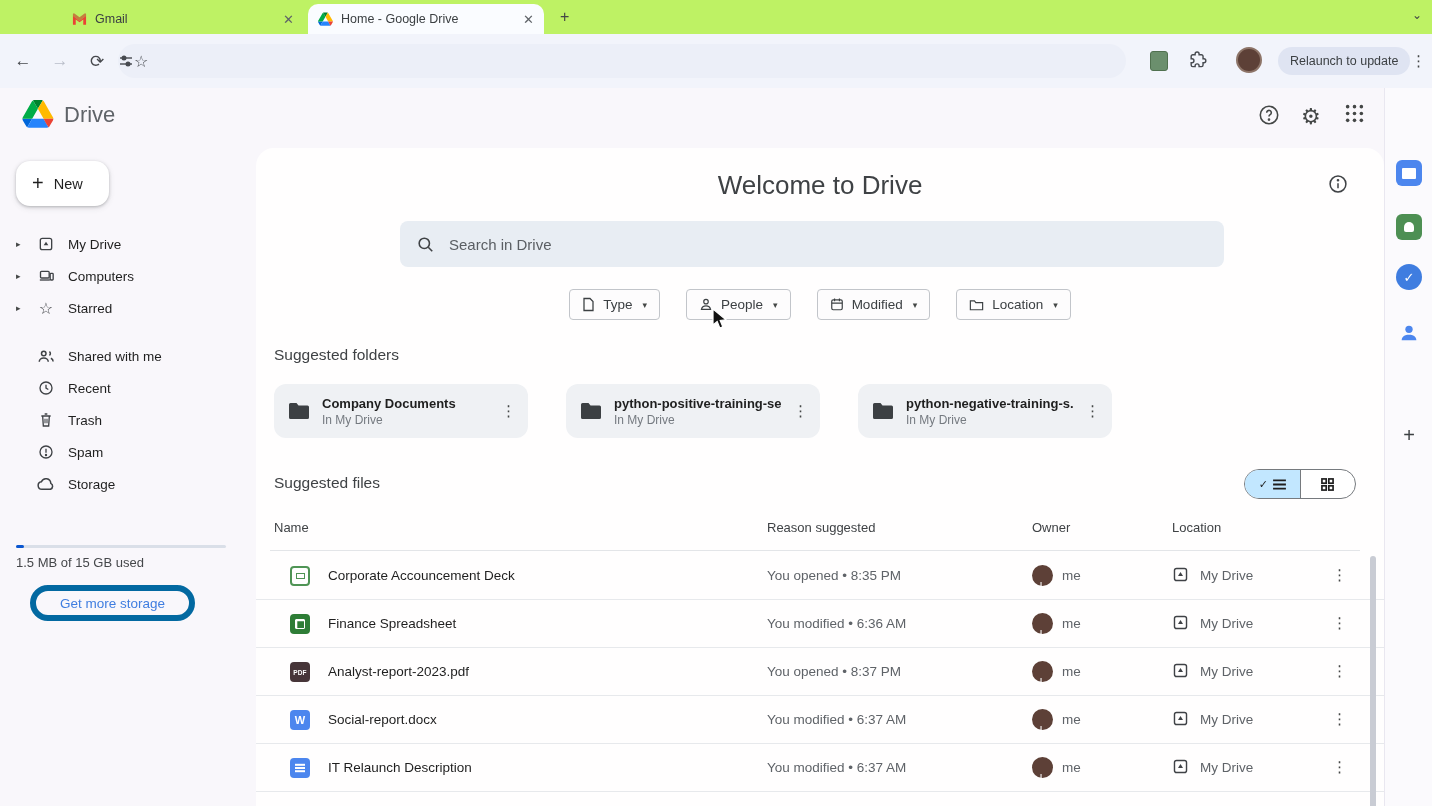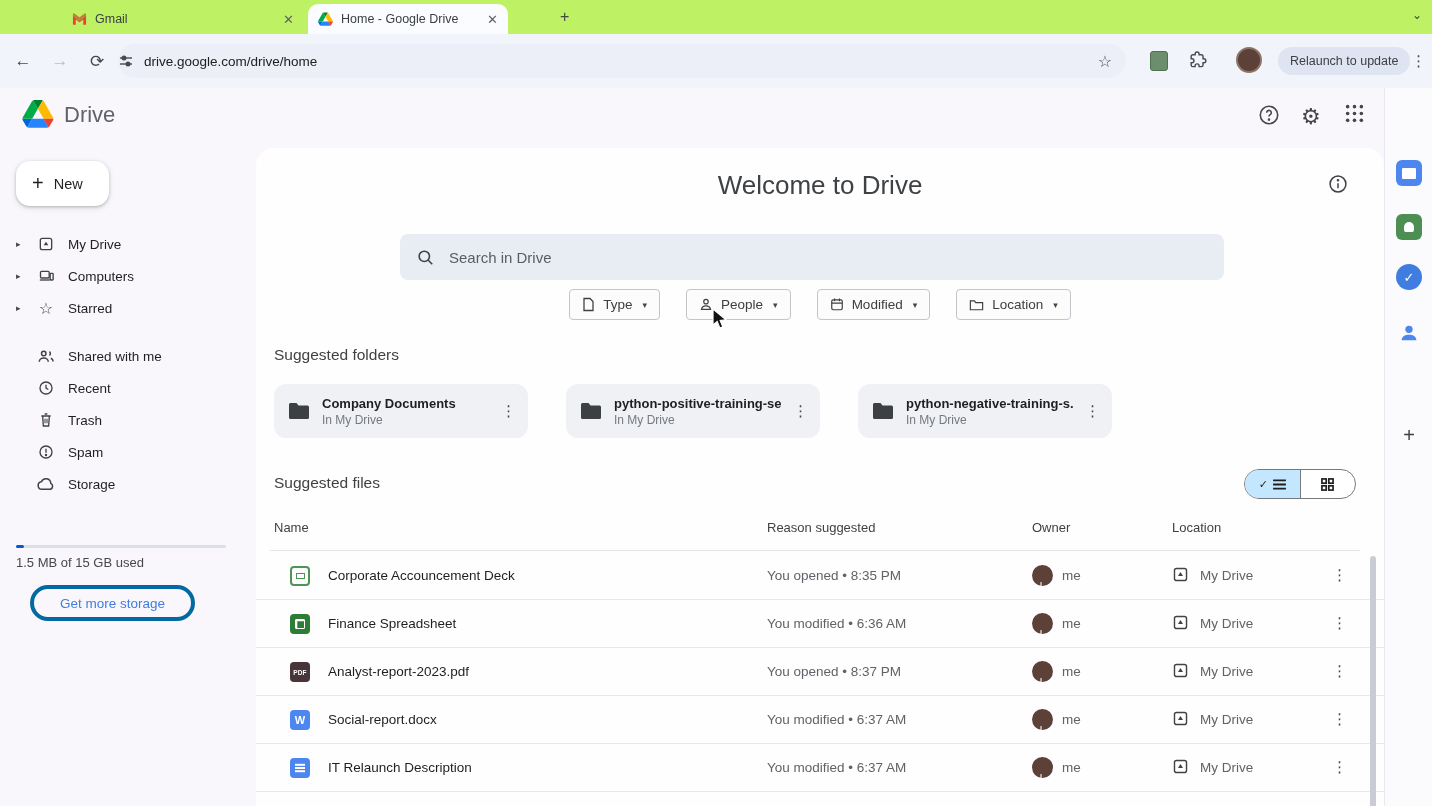--- a/index.html
+++ b/index.html
@@ -3,21 +3,21 @@
 <meta charset="utf-8">
 <style>
   * { margin:0; padding:0; box-sizing:border-box; }
   body { font-family:"Liberation Sans", sans-serif; background:#fff; }
   .stage { position:relative; width:1432px; height:806px; background:#f9f7fb; overflow:hidden; }
 
   
   .tabstrip { position:absolute; left:0; top:0; width:100%; height:34px; background:#bef264; }
   .tab { position:absolute; top:4px; height:30px; display:flex; align-items:center; gap:8px; padding:0 10px; font-size:12.5px; color:#3c4043; }
   .tab.inactive { left:62px; width:242px; }
-  .tab.active { left:308px; width:200px; background:#fafcff; border-radius:10px 10px 0 0; }
+  .tab.active { left:308px; width:236px; background:#fafcff; border-radius:10px 10px 0 0; }
   .tab .title { flex:1; white-space:nowrap; overflow:hidden; }
   .tab .close { font-size:13px; color:#5f6368; cursor:default; }
   .newtab-btn { position:absolute; left:560px; top:8px; font-size:16px; color:#444746; }
   .tabstrip-chevron { position:absolute; right:10px; top:8px; font-size:12px; color:#444746; }
 
   .toolbar { position:absolute; left:0; top:34px; width:100%; height:54px; background:#f2f4fb; display:flex; align-items:center; }
   .nav-ic { width:28px; text-align:center; font-size:17px; color:#46484d; margin-left:9px; }
   .nav-ic.disabled { color:#b9bdc9; }
   .omnibox { position:absolute; left:118px; top:10px; width:1008px; height:34px; background:#eceff8; border-radius:17px; display:flex; align-items:center; }
   .omnibox .url { font-size:13.5px; color:#202124; margin-left:10px; flex:1; }
@@ -41,27 +41,27 @@
   .new-btn .plus { font-size:20px; font-weight:400; color:#1f1f1f; }
   .nav { position:absolute; left:8px; top:228px; width:232px; }
   .nav-item { position:relative; height:32px; display:flex; align-items:center; border-radius:16px; padding-left:28px; gap:12px; font-size:13.5px; color:#1f1f1f; }
   .nav-item.active { background:#c4e6f9; }
   .nav-item .caret { position:absolute; left:8px; font-size:9px; color:#444746; }
   .nav-item .nicon { width:20px; display:flex; justify-content:center; color:#3f4246; }
   .nav-gap { height:16px; }
   .storage-bar { position:absolute; left:16px; top:545px; width:210px; height:3px; background:#dadfe8; border-radius:2px; }
   .storage-bar i { display:block; width:8px; height:3px; background:#0b57d0; border-radius:2px; }
   .storage-text { position:absolute; left:16px; top:555px; font-size:13px; color:#45474a; }
-  .more-storage { position:absolute; left:30px; top:585px; width:165px; height:36px; border:4px solid #0369a1; border-radius:18px; display:flex; align-items:center; justify-content:center; font-size:13.5px; color:#3f7de0; background:transparent; }
+  .more-storage { position:absolute; left:30px; top:585px; width:165px; height:36px; border:6px solid #0369a1; border-radius:18px; display:flex; align-items:center; justify-content:center; font-size:13.5px; color:#3f7de0; background:transparent; }
 
   
   .main { position:absolute; left:256px; top:148px; width:1128px; height:658px; background:#fffefe; border-radius:18px 18px 0 0; }
   .welcome { position:absolute; top:22px; left:0; width:100%; text-align:center; font-size:26px; color:#3f4245; }
   .info-ic { position:absolute; top:26px; right:36px; color:#3f4245; }
-  .searchbar { position:absolute; left:144px; top:86px; width:824px; height:46px; background:#e8edf3; border-radius:8px; display:flex; align-items:center; padding:0 16px; gap:14px; }
+  .searchbar { position:absolute; left:144px; top:73px; width:824px; height:46px; background:#e8edf3; border-radius:8px; display:flex; align-items:center; padding:0 16px; gap:14px; }
   .searchbar input { border:none; outline:none; background:transparent; font-size:15px; color:#1f1f1f; width:600px; font-family:"Liberation Sans",sans-serif; }
   .searchbar input::placeholder { color:#5a5e63; }
   .chips { position:absolute; top:141px; left:0; width:100%; display:flex; justify-content:center; gap:26px; }
   .chip { height:31px; border:1px solid #c2c5ca; border-radius:4px; display:flex; align-items:center; gap:8px; padding:0 12px; font-size:13.5px; color:#3c4043; background:#fdfcfd; }
   .chip .caret { font-size:9px; color:#444746; margin-left:2px; }
   .sec-title { position:absolute; left:18px; font-size:15.5px; color:#3f4245; }
   .folders { position:absolute; left:18px; top:236px; display:flex; gap:38px; }
   .folder-card { width:254px; height:54px; background:#eff1f4; border-radius:12px; display:flex; align-items:center; padding:0 12px 0 14px; gap:12px; }
   .folder-card .fmeta { flex:1; overflow:hidden; }
   .folder-card .fname { font-size:13px; color:#1f1f1f; font-weight:bold; white-space:nowrap; overflow:hidden; }
@@ -156,21 +156,20 @@
   <div class="nav-ic">⟳</div>
   <div class="omnibox">
     <svg width="16" height="16" viewBox="0 0 16 16">
           <g stroke="#474a50" stroke-width="1.4" fill="none">
             <line x1="2" y1="5" x2="14" y2="5"></line>
             <line x1="2" y1="11" x2="14" y2="11"></line>
             <circle cx="6" cy="5" r="1.8" fill="#474a50"></circle>
             <circle cx="10" cy="11" r="1.8" fill="#474a50"></circle>
           </g>
         </svg>
-    <span class="url">drive.google.com/drive/home</span>
     <span class="star">☆</span>
   </div>
   <div class="ext-green"></div>
   <div class="puzzle">
     <svg width="19" height="19" viewBox="0 0 24 24" fill="none" stroke="#474a50" stroke-width="1.8">
           <path d="M20 11h-1V8a2 2 0 0 0-2-2h-3V5a2.5 2.5 0 0 0-5 0v1H6a2 2 0 0 0-2 2v3h1a2.5 2.5 0 0 1 0 5H4v3a2 2 0 0 0 2 2h3v-1a2.5 2.5 0 0 1 5 0v1h3a2 2 0 0 0 2-2v-3h1a2.5 2.5 0 0 0 0-5z"></path>
         </svg>
   </div>
   <div class="browser-avatar"></div>
   <div class="relaunch">Relaunch to update</div>

